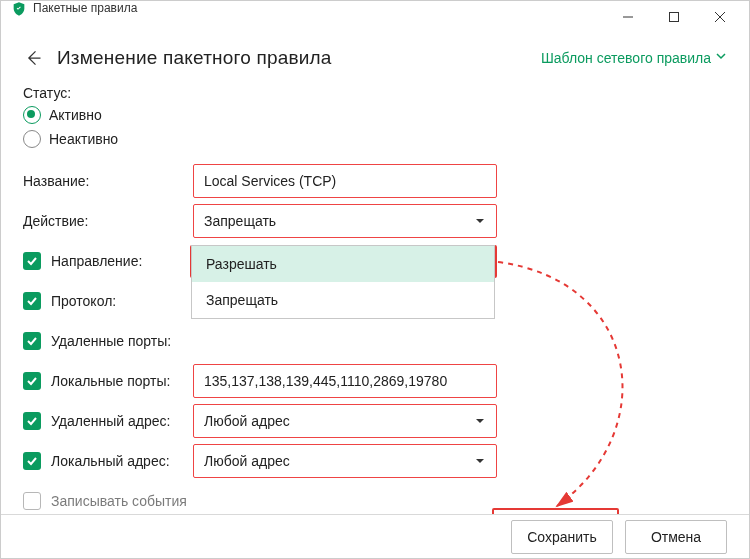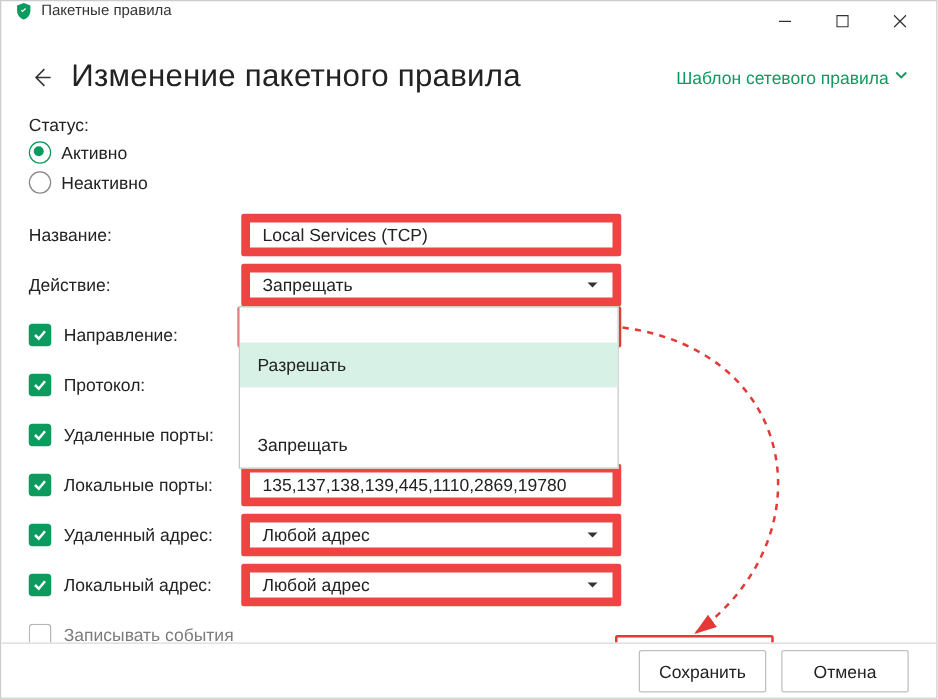--- a/index.html
+++ b/index.html
@@ -4,47 +4,47 @@
 <style>
   * { box-sizing: border-box; margin: 0; padding: 0; font-family: "Segoe UI", Arial, sans-serif; }
   body { background: #fff; width: 750px; height: 559px; position: relative; overflow: hidden; border: 1px solid #ccc; }
   .titlebar { height: 32px; display: flex; padding: 0 6px 0 10px; }
   .shield { width: 16px; height: 16px; margin-right: 6px; }
   .title-text { font-size: 12px; color: #333; flex: 0 0 auto; }
   .winbtns { margin-left: auto; display: flex; align-items: center; }
   .winbtn { width: 46px; height: 32px; display: flex; align-items: center; justify-content: center; }
   .header { display: flex; align-items: center; padding: 14px 22px 16px 22px; }
   .back-arrow { width: 20px; height: 20px; margin-right: 14px; }
-  .page-title { font-size: 25px; font-weight: 300; color: #222; letter-spacing: .2px; }
+  .page-title { font-size: 19px; font-weight: 300; color: #222; letter-spacing: .2px; }
   .template-link { margin-left: auto; color: #0b9b5f; font-size: 14px; display: flex; align-items: flex-start; }
   .template-link svg { margin-left: 4px; }
   .content { padding: 0 14px 0 22px; }
   .row { display: flex; align-items: center; height: 40px; }
   .row .label { width: 170px; color: #222; font-size: 14px; display: flex; align-items: center; }
   .row .field { width: 304px; }
   .radio-group { margin-top: 2px; margin-bottom: 10px; }
   .radio-line { display:flex; align-items:center; height:24px; font-size:14px; color:#222; }
   .radio { width:18px; height:18px; border-radius:50%; border:1.5px solid #888; margin-right:8px; position:relative; }
   .radio.selected { border-color:#0b9b5f; }
   .radio.selected::after { content:""; position:absolute; left:3px; top:3px; width:8px; height:8px; border-radius:50%; background:#0b9b5f; }
-  .text-input, .select-box { width:304px; height:34px; border:7px solid #ef4444; border-radius:2px; background:#fff; font-size:14px; color:#222; padding:0 10px; display:flex; align-items:center; justify-content:space-between; }
+  .text-input, .select-box { width:304px; height:34px; border:1px solid #ef4444; border-radius:2px; background:#fff; font-size:14px; color:#222; padding:0 10px; display:flex; align-items:center; justify-content:space-between; }
   .select-box { cursor: default; }
   .chev { flex:0 0 auto; }
   .check-label { display:flex; align-items:center; font-size:14px; color:#222; }
   .checkbox { width:18px; height:18px; border-radius:3px; background:#0b9b5f; margin-right:10px; display:flex; align-items:center; justify-content:center; }
   .checkbox.unchecked { background:transparent; border:1.5px solid #888; }
   .checkbox svg { display:block; }
   .footer { position:absolute; left:0; right:0; bottom:0; height:44px; border-top:1px solid #d9d9d9; background:#fff; display:flex; align-items:center; justify-content:flex-end; padding:0 22px; }
   .btn { height:34px; min-width:102px; border:1px solid #bfbfbf; border-radius:2px; background:#fff; font-size:14px; color:#222; display:flex; align-items:center; justify-content:center; }
   .btn + .btn { margin-left:12px; }
   .highlight-red { border:2.5px solid #e53935; border-radius:2px; pointer-events:none; position:absolute; }
   #hl-option { left:189px; top:244px; width:307px; height:33px; }
   #hl-save { left:491px; bottom:8px; width:127px; height:42px; }
   .dropdown-menu { position:absolute; left:190px; top:244px; width:304px; background:#fff; border:1px solid #c7c7c7; z-index:5; }
-  .dropdown-item { height:36px; font-size:14px; color:#222; padding:0 14px; display:flex; align-items:center;margin-top:28px; }
+  .dropdown-item { height:36px; font-size:14px; color:#222; padding:0 14px; display:flex; align-items:center; }
   .dropdown-item.highlighted { background:#d7f1e7; }
   .status-label { font-size:14px; color:#222; margin-bottom:2px; }
   svg.arrow-path { position:absolute; left:0; top:0; pointer-events:none; }
   .trunc { white-space:nowrap; overflow:hidden; text-overflow:clip; }
 </style>
 </head>
 <body>
 
 <div class="titlebar">
   <svg class="shield" viewBox="0 0 24 24">

